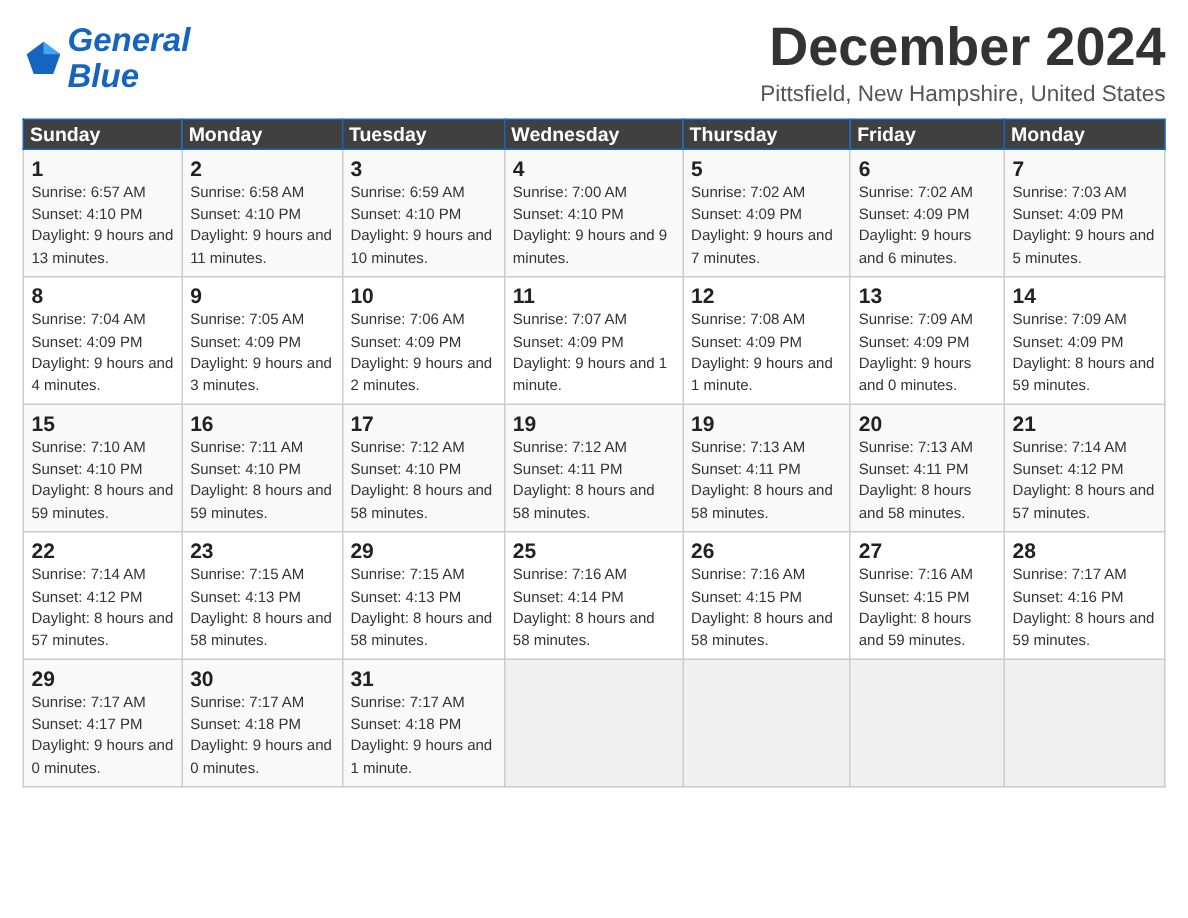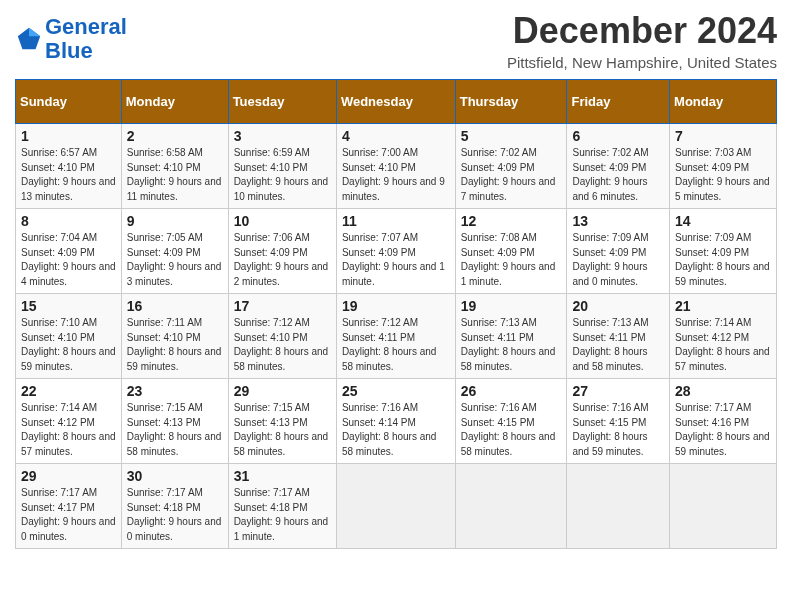--- a/index.html
+++ b/index.html
@@ -13,20 +13,21 @@
     .header-area {
       display: flex;
       justify-content: space-between;
       align-items: flex-start;
       margin-bottom: 8px;
     }
     .logo {
       display: flex;
       align-items: center;
       margin-top: 5px;
+      font-style: italic;
     }
     .logo-text {
       font-size: 22px;
       font-weight: bold;
       color: #333;
       line-height: 1.1;
     }
     .logo-text span {
       color: #1565c0;
     }
@@ -48,23 +49,23 @@
       font-size: 15px;
       color: #555;
       margin-top: 2px;
     }
     table {
       width: 100%;
       border-collapse: collapse;
       font-size: 11px;
     }
     thead tr th {
-      background-color: #a16207;
+      background-color: #404040;
       color: #fff;
-      padding: 14px 4px;
+      padding: 2px 4px;
       text-align: left;
       font-size: 13px;
       font-weight: bold;
       border: 1px solid #1565c0;
     }
     tbody tr td {
       border: 1px solid #ccc;
       padding: 4px 5px;
       vertical-align: top;
       background: #fff;

